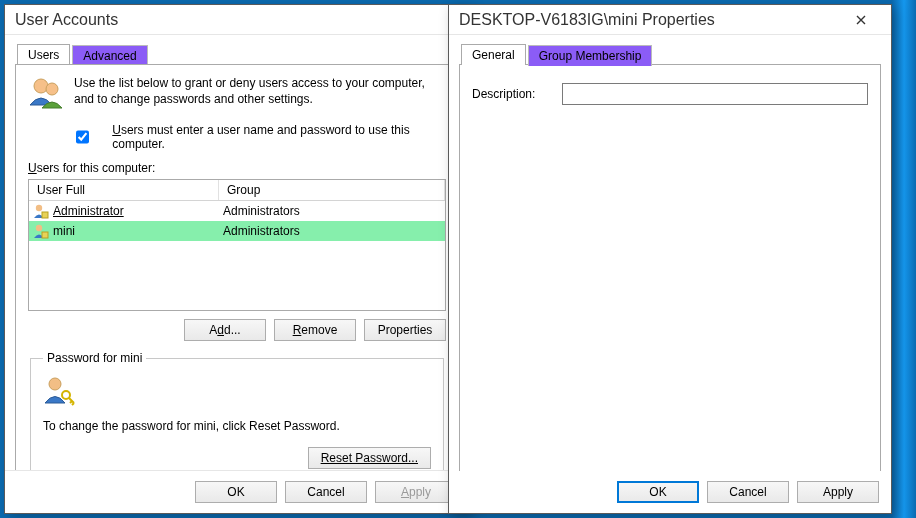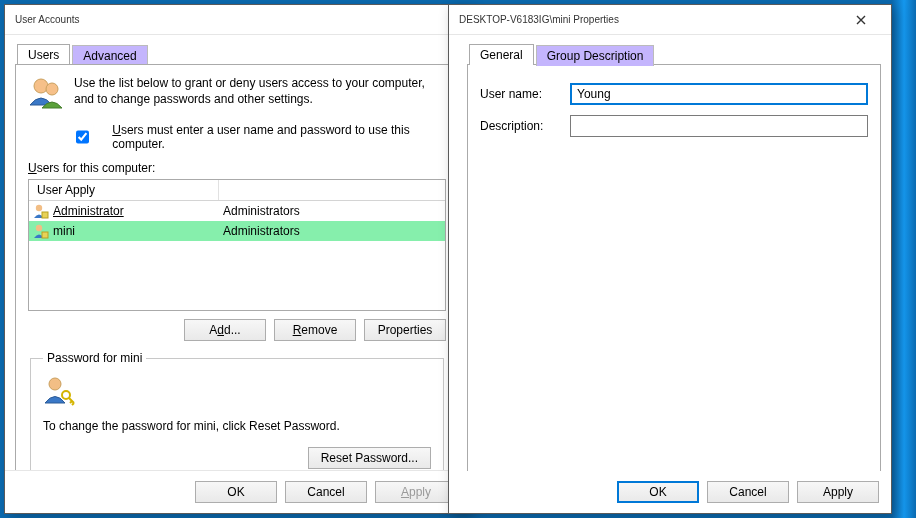--- a/index.html
+++ b/index.html
@@ -9,33 +9,33 @@
   
   .win {
     position: absolute; background: #fff; border: 1px solid #5a5a5a;
     box-shadow: 4px 4px 12px rgba(0,0,0,.25);
   }
   .titlebar {
     height: 30px; display: flex; align-items: center; padding: 0 10px;
     color: #333; background: #fff; border-bottom: 1px solid #e6e6e6;
     justify-content: space-between;
   }
-  .titlebar .title { font-size: 10px; }
+  .titlebar .title { font-size: 16px; }
   .close-x { width: 40px; height: 28px; display:flex; align-items:center; justify-content:center; color:#333; }
   .close-x svg { width:10px; height:10px; }
 
   .client { padding: 8px 10px 10px 10px; }
 
   
   .tabstrip { display:flex; align-items:flex-end; height:22px; margin-bottom:-1px; padding-left:2px;}
   .tab {
     padding: 3px 10px 3px 10px; border:1px solid #aaa; border-bottom:none;
     background:#fff; margin-right:2px; position:relative;
   }
-  .tab.inactive { background:#c4b5fd; border-color:#bbb; top:1px;}
+  .tab.inactive { background:#8b5cf6; border-color:#bbb; top:1px;}
   .tabpage { border:1px solid #aaa; background:#fff; padding:10px 12px 12px 12px; }
 
   
   .btn {
     min-width: 82px; height: 22px; padding: 0 12px; border:1px solid #adadad;
     background: linear-gradient(#f7f7f7,#e9e9e9); display:inline-flex; align-items:center; justify-content:center;
     color:#000;
   }
   .btn.disabled { color:#9a9a9a; }
   .btn.default { border-color:#0078d7; box-shadow:0 0 0 1px #0078d7 inset;}
@@ -100,21 +100,22 @@
 
       <div style="margin:12px 0 10px 0;" class="checkbox">
         <input type="checkbox" checked="" style="">
         <span><span class="u">U</span><span>sers must enter a user name and password to use this computer.</span></span>
       </div>
 
       <div style="margin-bottom:4px;"><span class="u">U</span><span>sers for this computer:</span></div>
 
       <div class="lv">
         <div class="lv-head">
-          <div class="col col-u">User Apply</div>
+          <div class="col col-u">User Full</div>
+          <div class="col col-g">Group</div>
         </div>
         <div class="lv-body">
           <div class="row">
             <div class="col-u" style="display:flex;align-items:center;text-decoration:underline;">
               <svg class="icon-userrow" viewBox="0 0 16 16">
                   <circle cx="6" cy="5" r="3.2" fill="#f2be85"></circle>
                   <path d="M1 15 q5 -7 10 0Z" fill="#3a78c7"></path>
                   <rect x="9" y="9" width="6" height="6" fill="#e7d258" stroke="#b8a122"></rect>
                 </svg>
               <span>Administrator</span>
@@ -154,21 +155,21 @@
         <legend>Password for mini</legend>
         <div style="display:flex; gap:12px; align-items:flex-start;flex-direction:column;">
           <svg class="icon-userkey" viewBox="0 0 32 32">
             <circle cx="12" cy="9" r="6" fill="#f2be85" stroke="#caa05e"></circle>
             <path d="M2 28 q10 -13 20 0Z" fill="#3a78c7" stroke="#2b5a96"></path>
             <circle cx="23" cy="20" r="4" fill="none" stroke="#d4b400" stroke-width="2"></circle>
             <path d="M26 23 l5 5 M29 26 l-2 2 M31 28 l-2 2" stroke="#d4b400" stroke-width="2" fill="none"></path>
           </svg>
           <div>To change the password for mini, click Reset Password.</div>
         </div>
-        <div style="display:flex; justify-content:flex-end; margin-top:14px;">
+        <div style="display:flex; justify-content:flex-end; margin-top:14px;text-decoration:underline;">
           <div class="btn" style="min-width:120px;">
               <span>Reset Password...</span>
             </div>
         </div>
       </fieldset>
 
     </div>
   </div>
 
   <div class="btnbar" style="position:absolute; bottom:0; right:0; left:0; border-top:1px solid #e6e6e6; background:#fff;">
@@ -187,32 +188,28 @@
 
 <div class="win" style="left:448px; top:4px; width:444px; height:510px;">
   <div class="titlebar">
     <span class="title">DESKTOP-V6183IG\mini Properties</span>
     <div class="close-x">
       <svg viewBox="0 0 10 10">
           <path d="M1 1 L9 9 M9 1 L1 9" stroke="currentColor" stroke-width="1.4"></path>
         </svg>
     </div>
   </div>
-  <div class="client" style="height:440px;margin-left:8px;">
+  <div class="client" style="height:440px;">
     <div class="tabstrip">
       <div class="tab"><span>General</span></div>
-      <div class="tab inactive"><span>Group Description</span></div>
+      <div class="tab inactive"><span>Group Membership</span></div>
     </div>
     <div class="tabpage" style="height:410px;">
       <div style="height:8px;"></div>
       <div class="form-row">
-        <label>User name:</label>
-        <input type="text" class="focus" value="Young" style="">
-      </div>
-      <div class="form-row">
         <label>Description:</label>
         <input type="text" value="" style="">
       </div>
     </div>
   </div>
   <div class="btnbar" style="position:absolute; bottom:0; right:0; left:0; background:#fff;">
     <div class="btn default">
         <span>OK</span>
       </div>
     <div class="btn">

